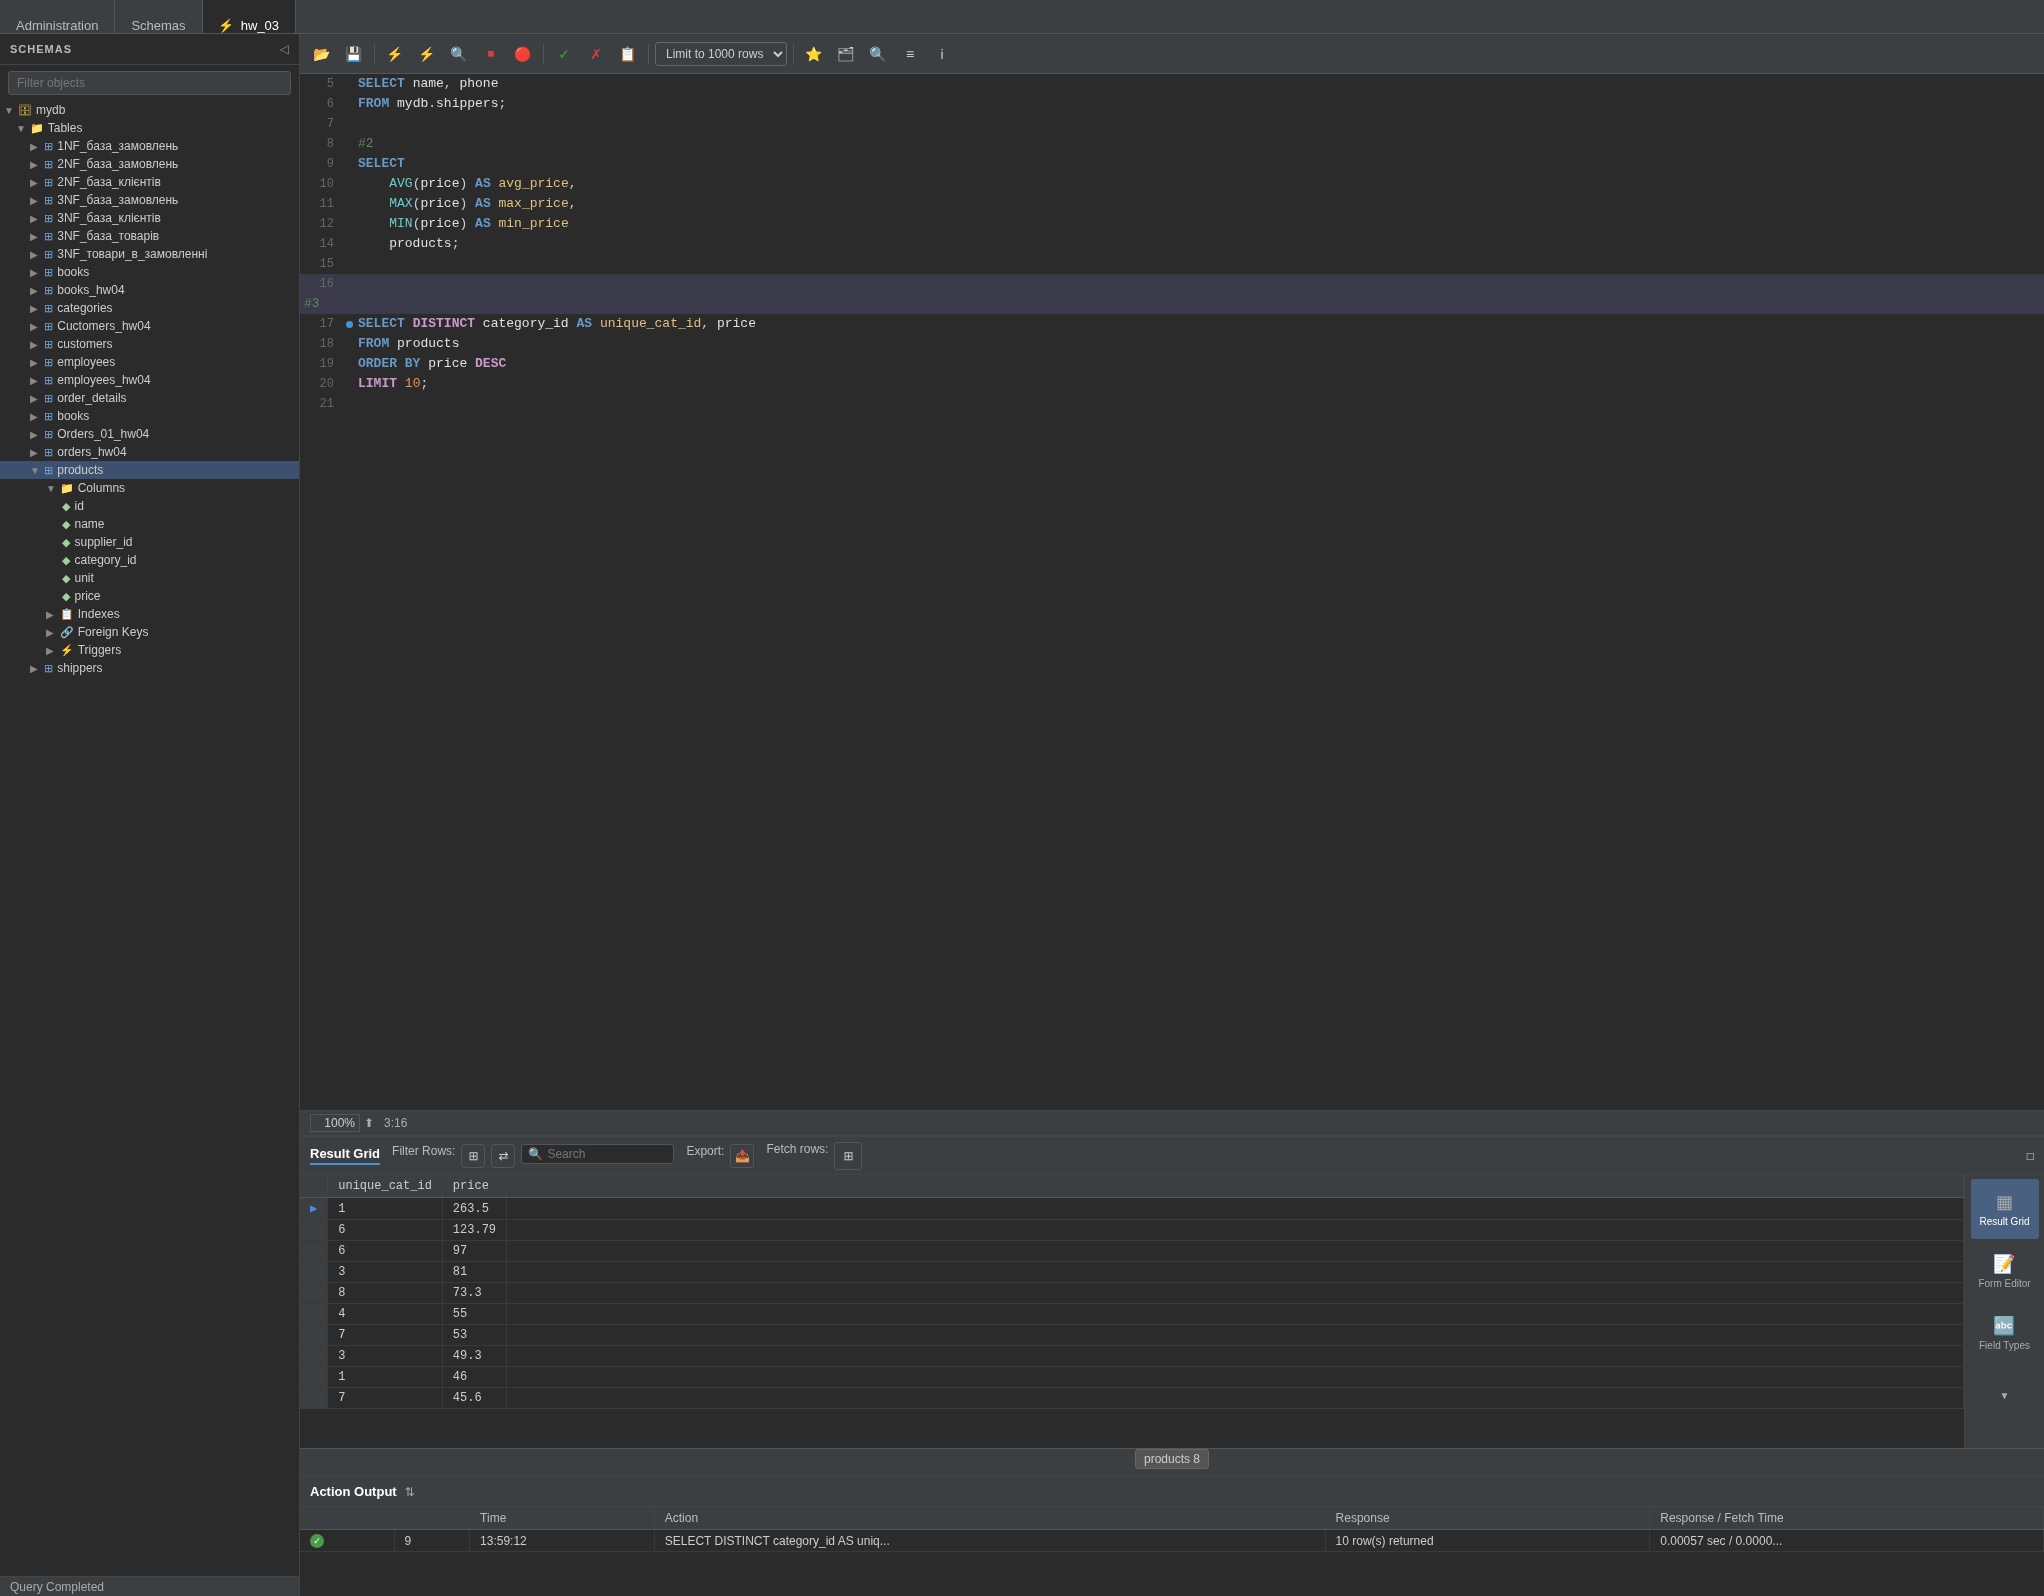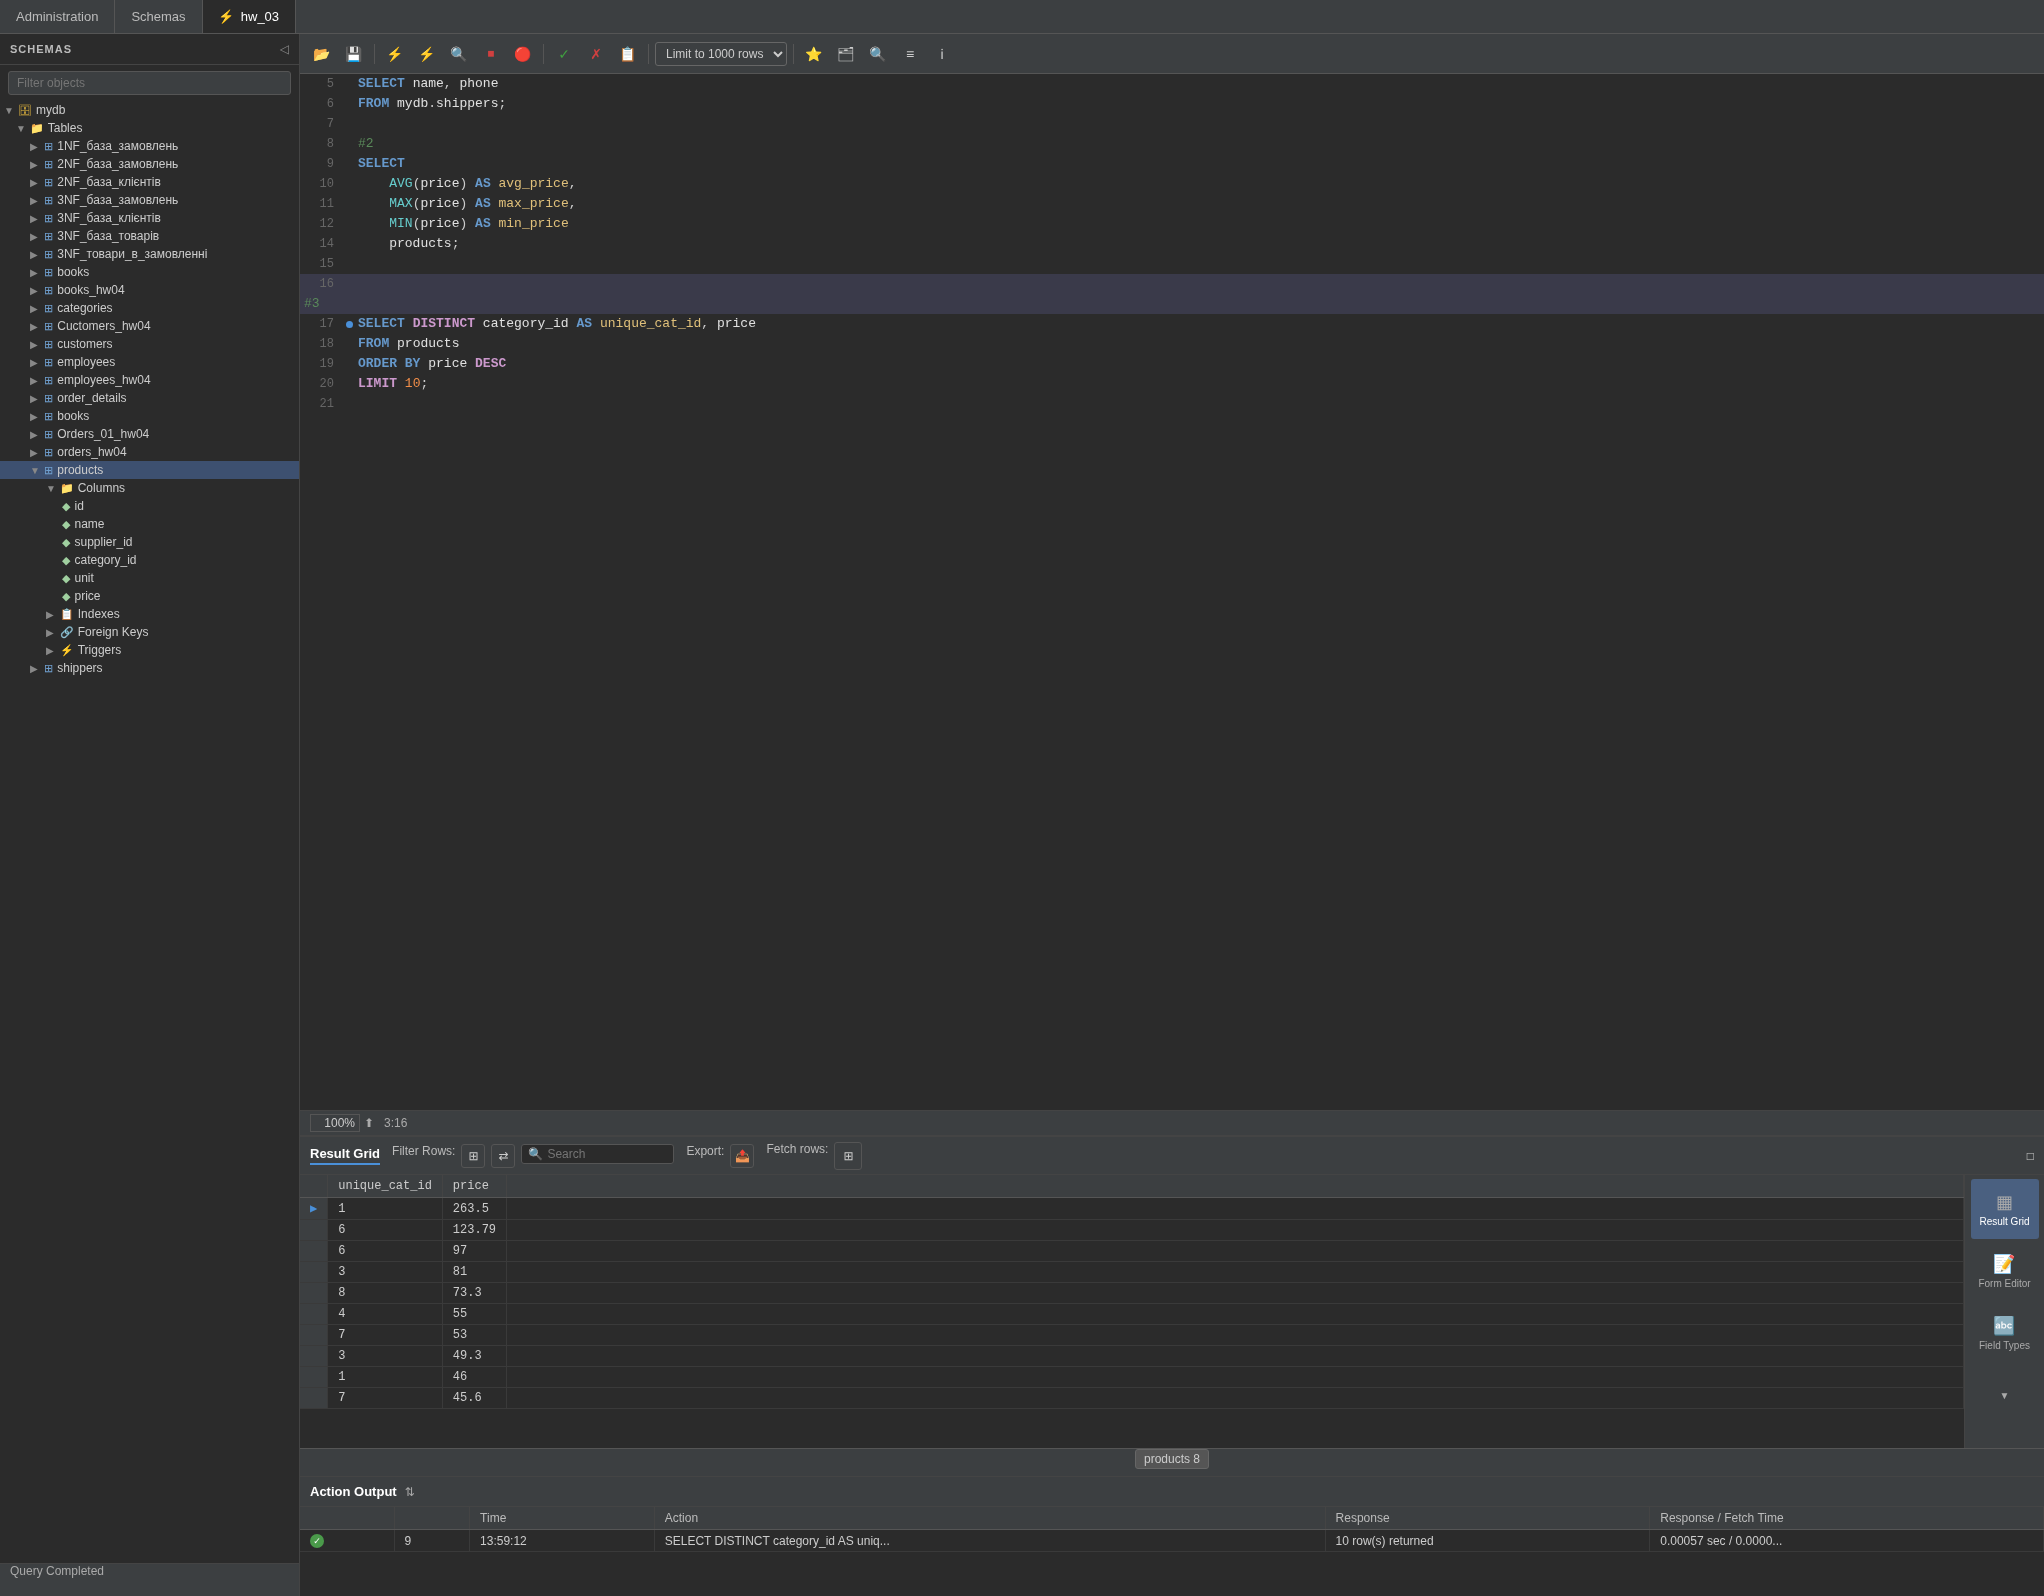--- a/index.html
+++ b/index.html
@@ -18,21 +18,21 @@
     
     .tab-bar {
       display: flex;
       background: #3c3f41;
       border-bottom: 1px solid #555;
       height: 34px;
       flex-shrink: 0;
     }
     .tab-item {
       display: flex;
-      align-items: center;
+      align-items: flex-end;
       padding: 0 16px;
       height: 100%;
       font-size: 13px;
       color: #bbb;
       cursor: pointer;
       border-right: 1px solid #555;
     }
     .tab-item.active {
       background: #2b2b2b;
       color: #fff;
@@ -110,25 +110,25 @@
     }
     .icon-db { color: #f0c040; }
     .icon-folder { color: #c8a060; }
     .icon-table { color: #70a0d0; }
     .icon-idx { color: #a0a0d0; }
     .icon-fk { color: #d0a0a0; }
     .icon-trig { color: #d0b070; }
     .icon-dot { color: #a0d0a0; }
 
     .status-bar {
-      height: 33px;
+      height: 20px;
       background: #3c3f41;
       border-top: 1px solid #444;
       display: flex;
-      align-items: flex-start;
+      align-items: center;
       padding: 0 10px;
       font-size: 12px;
       color: #aaa;
       flex-shrink: 0;
     }
 
     
     .content-area {
       flex: 1;
       display: flex;

